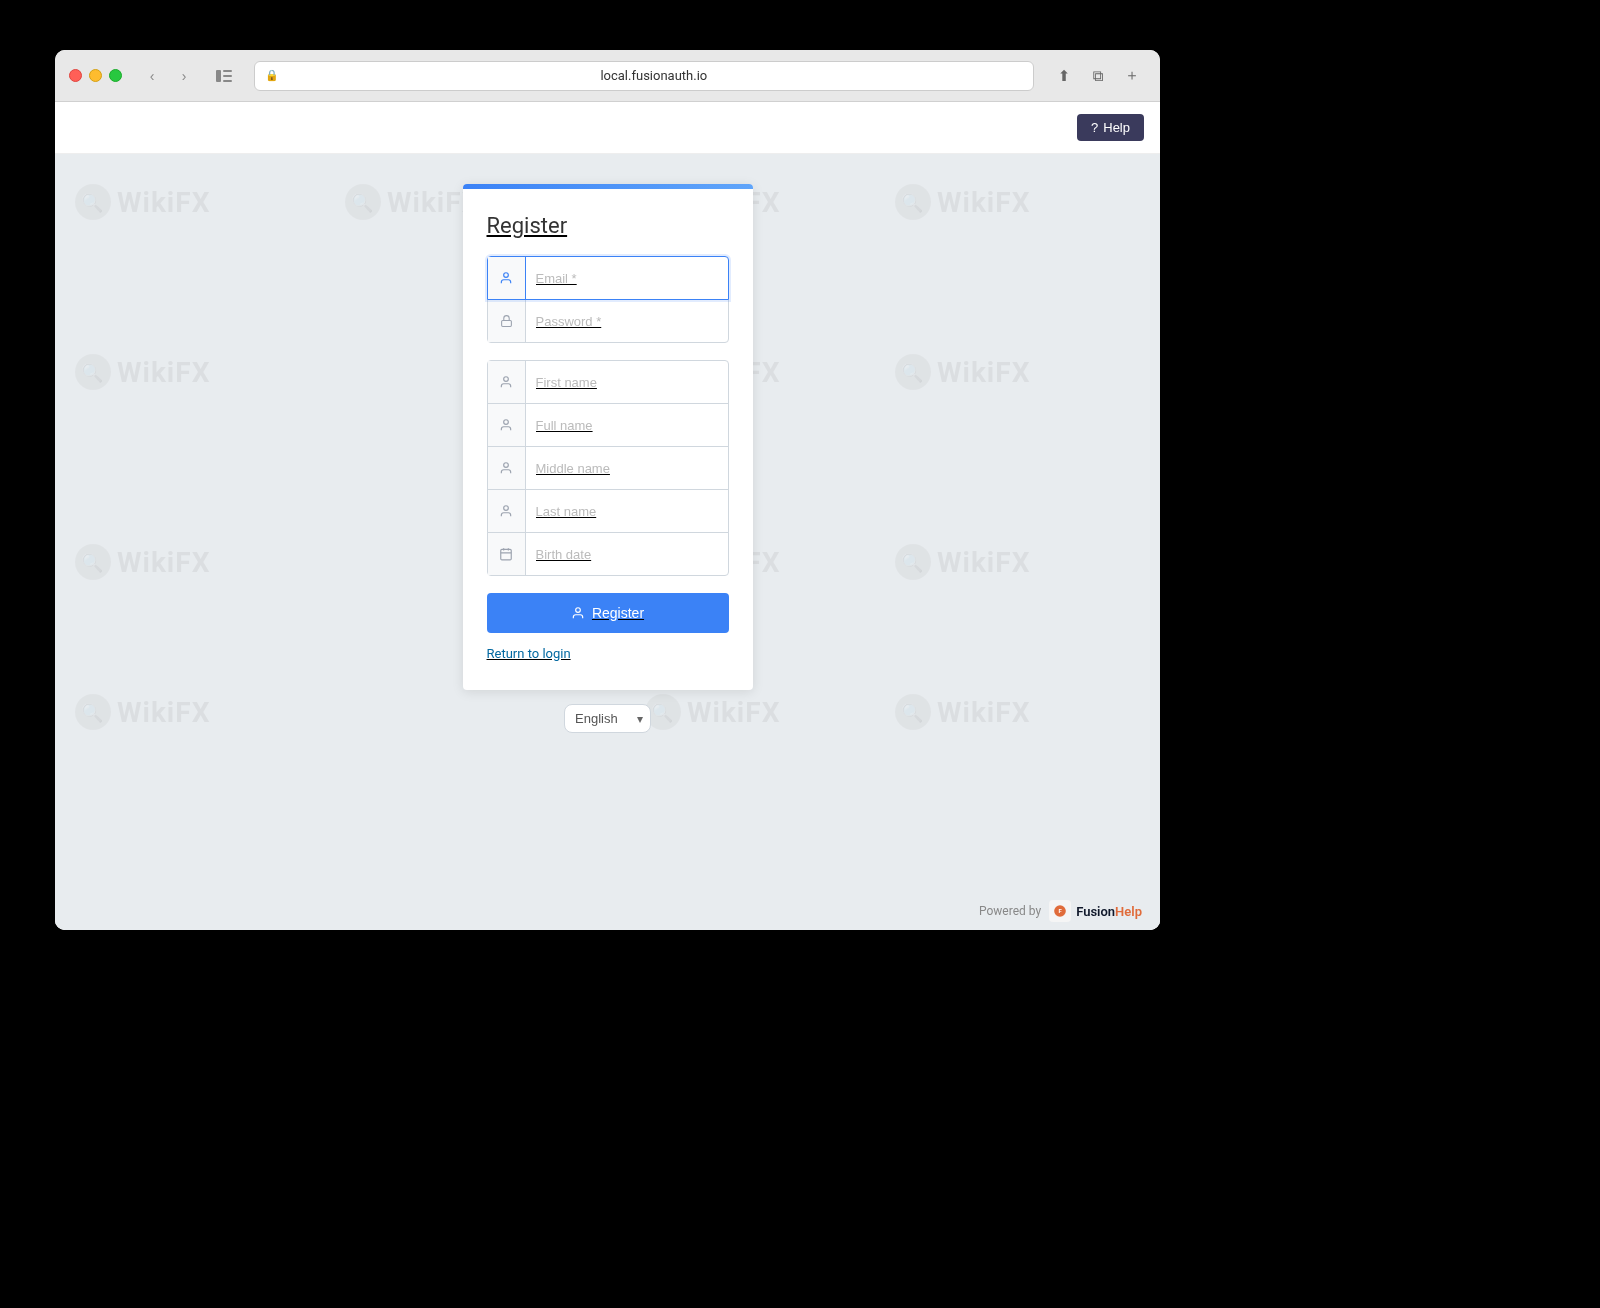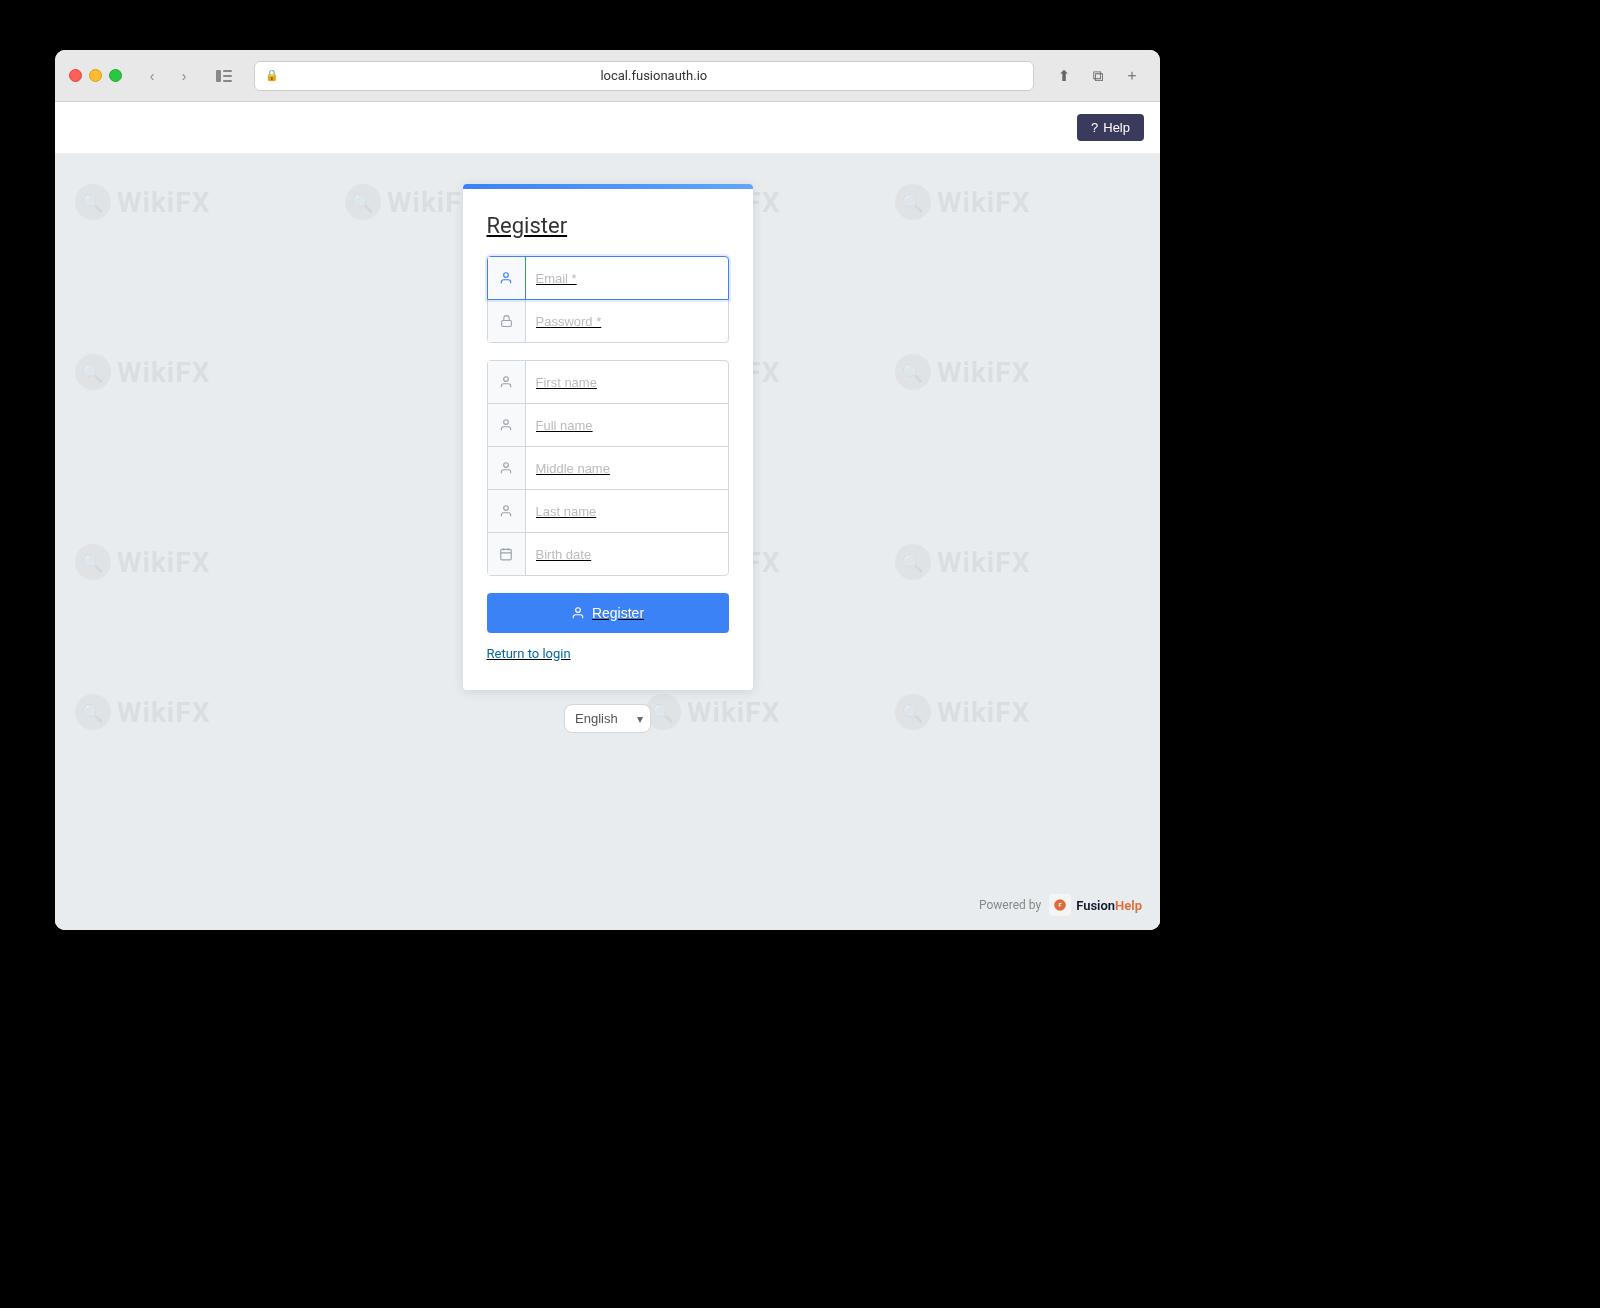--- a/index.html
+++ b/index.html
@@ -353,21 +353,21 @@
       top: 50%;
       transform: translateY(-50%);
       pointer-events: none;
       color: #666;
       font-size: 12px;
     }
 
     
     .powered-footer {
       position: absolute;
-      bottom: 14px;
+      bottom: 8px;
       right: 18px;
       display: flex;
       align-items: center;
       gap: 8px;
       font-size: 12px;
       color: #888;
       z-index: 10;
     }
 
     .fusionauth-logo {

